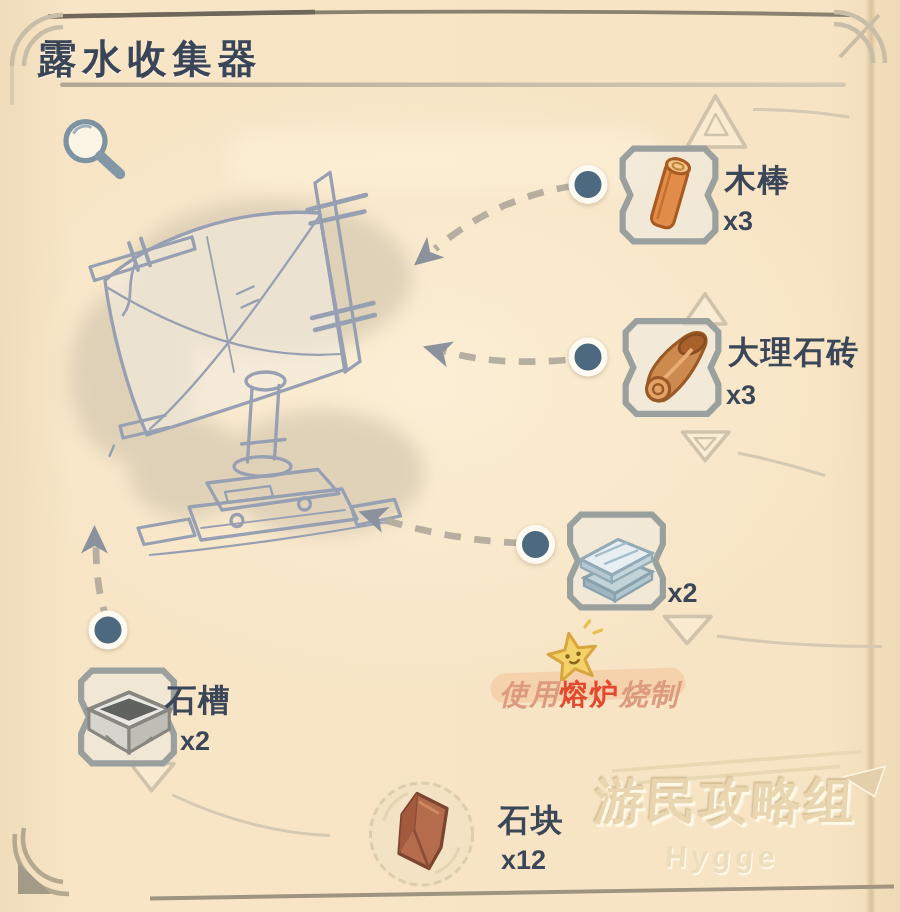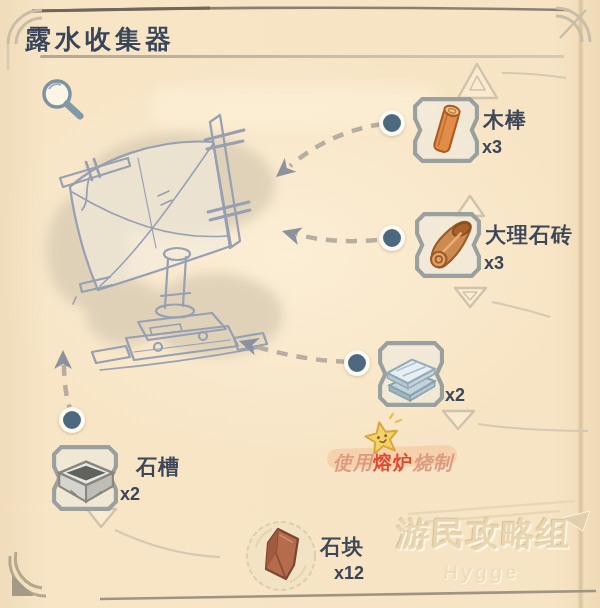--- a/index.html
+++ b/index.html
@@ -224,33 +224,33 @@
     <div class="bullet"></div>
   </div>
   <svg class="abs icon-frame" style="left:51px;top:444px" viewBox="0 0 66 66">
     <path d="M10,3 L56,3 L63,10 L63,22 L58,33 L63,44 L63,56 L56,63 L10,63 L3,56 L3,44 L8,33 L3,22 L3,10 Z" fill="rgba(236,233,225,.55)" stroke="#9aa09e" stroke-width="4"></path>
     <path d="M8,28 L8,41 L34,56 L34,40 Z" fill="#d6d5cd" stroke="#878780" stroke-width="2"></path>
     <path d="M60,28 L60,41 L34,56 L34,40 Z" fill="#bfbeb6" stroke="#878780" stroke-width="2"></path>
     <path d="M8,28 L34,17 L60,28 L34,40 Z" fill="#e8e7e1" stroke="#878780" stroke-width="2.4"></path>
     <path d="M15,28 L34,21 L53,28 L34,35.5 Z" fill="#60625e"></path>
     <path d="M19,45 L25,50 M44,50 L49,46" stroke="#878780" stroke-width="1.5"></path>
   </svg>
-  <div class="abs mat-name" style="left:136px;top:453px">石槽</div>
+  <div class="abs mat-name" style="left:110px;top:453px">石槽</div>
   <div class="abs mat-count" style="left:120px;top:484px">x2</div>
 
   <svg class="abs" style="left:242px;top:517px" width="78" height="78" viewBox="0 0 78 78">
     <circle cx="39" cy="39" r="35" fill="#f1e3c3"></circle>
     <circle cx="39" cy="39" r="34" fill="none" stroke="#dccdab" stroke-width="2" stroke-dasharray="5 3"></circle>
     <path d="M14,30 A28,28 0 0 1 30,12 M64,48 A28,28 0 0 1 48,65" stroke="#e4d5b2" stroke-width="2" fill="none"></path>
     <path d="M36,12 L56,22 L52,48 L44,62 L24,52 L26,26 Z" fill="#b46c4c" stroke="#7c4530" stroke-width="2.2" stroke-linejoin="round"></path>
     <path d="M36,12 L34,36 L44,62" fill="none" stroke="#8c4e38" stroke-width="1.8"></path>
     <path d="M36,12 L34,36 L24,52 L26,26 Z" fill="#a15a3e"></path>
     <path d="M38,18 L50,25" stroke="#cf8a62" stroke-width="2" stroke-linecap="round"></path>
   </svg>
-  <div class="abs mat-name" style="left:320px;top:533px">石块</div>
+  <div class="abs mat-name" style="left:332px;top:533px">石块</div>
   <div class="abs mat-count" style="left:334px;top:563px">x12</div>
 
   <div class="abs wm">
     <div class="wm-line1">游民攻略组</div>
     <div class="wm-line2">Hygge</div>
   </div>
 
 </div>
 
 </body></html>

